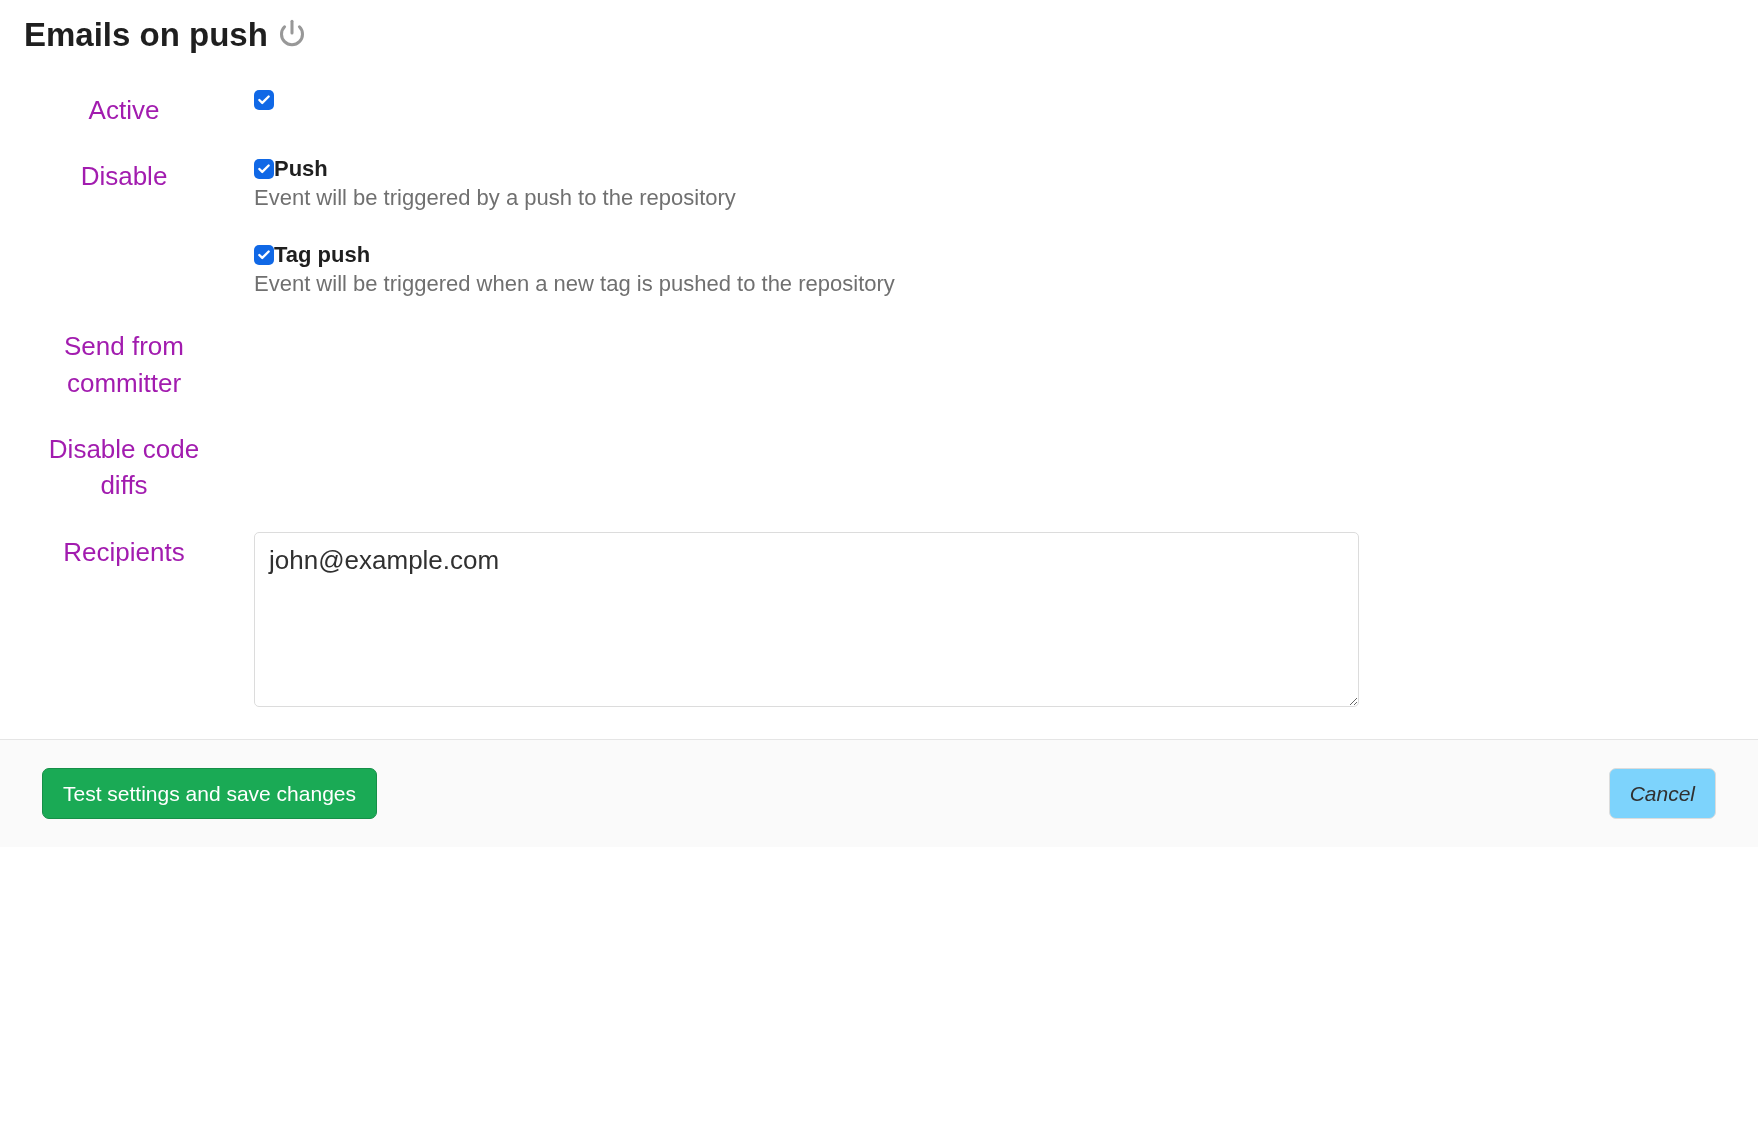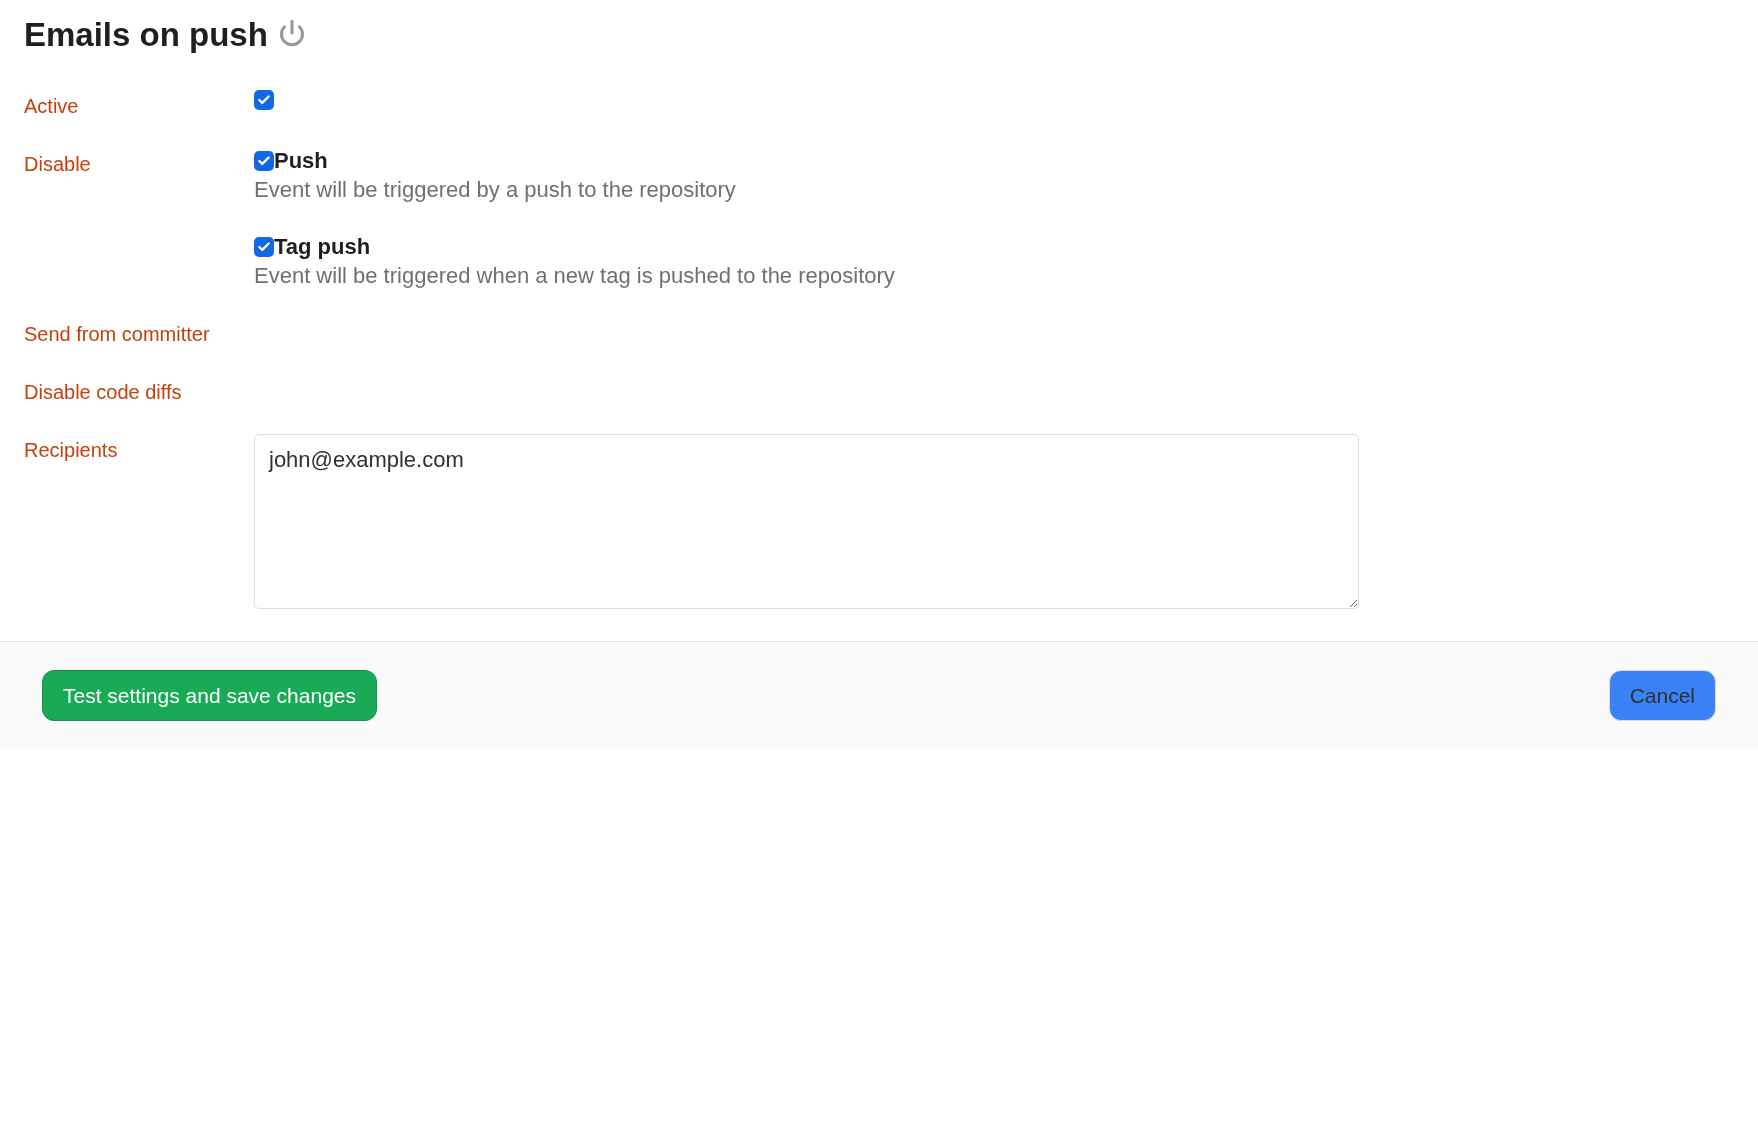--- a/index.html
+++ b/index.html
@@ -35,25 +35,25 @@
       color: #989898;
     }
     .form-group {
       display: flex;
       align-items: flex-start;
       margin-bottom: 28px;
     }
     .form-label {
       width: 230px;
       flex-shrink: 0;
-      text-align: left;
+      text-align: center;
       padding-right: 30px;
       padding-top: 2px;
-      font-size: 20px;
-      color: #c2410c;
+      font-size: 26px;
+      color: #a21caf;
       line-height: 1.4;
     }
     .form-label.multiline {
       padding-top: 0;
     }
     .form-control {
       flex: 1;
       padding-right: 8px;
     }
     .checkbox-row {
@@ -99,52 +99,53 @@
     .trigger-block:last-child {
       margin-bottom: 0;
     }
     textarea.recipients {
       width: 100%;
       max-width: 1105px;
       min-height: 175px;
       border: 1px solid #dcdcdc;
       border-radius: 5px;
       padding: 12px 14px;
-      font-size: 22px;
+      font-size: 26px;
       font-family: inherit;
       color: #303030;
       resize: both;
     }
     .footer {
       border-top: 1px solid #e5e5e5;
       background: #fafafa;
       padding: 28px 42px;
       display: flex;
       justify-content: space-between;
       align-items: center;
       margin-top: 16px;
     }
     .btn {
       font-size: 21px;
       padding: 14px 20px;
-      border-radius: 12px;
+      border-radius: 7px;
       cursor: pointer;
       border: 1px solid transparent;
       font-family: inherit;
       line-height: 1;
     }
     .btn-primary {
       background: #1aaa55;
       color: #fff;
       border-color: #168f48;
     }
     .btn-cancel {
-      background: #3b82f6;
+      background: #7dd3fc;
       color: #303030;
       border-color: #dcdcdc;
+      font-style: italic;
     }
   </style>
 </head>
 <body>
 
 <div class="container">
   <div class="page-title">
     <h1>Emails on push</h1>
     <span>
       <svg class="power-icon" viewBox="0 0 24 24" fill="none" stroke="currentColor" stroke-width="2.6" stroke-linecap="round" stroke-linejoin="round">

